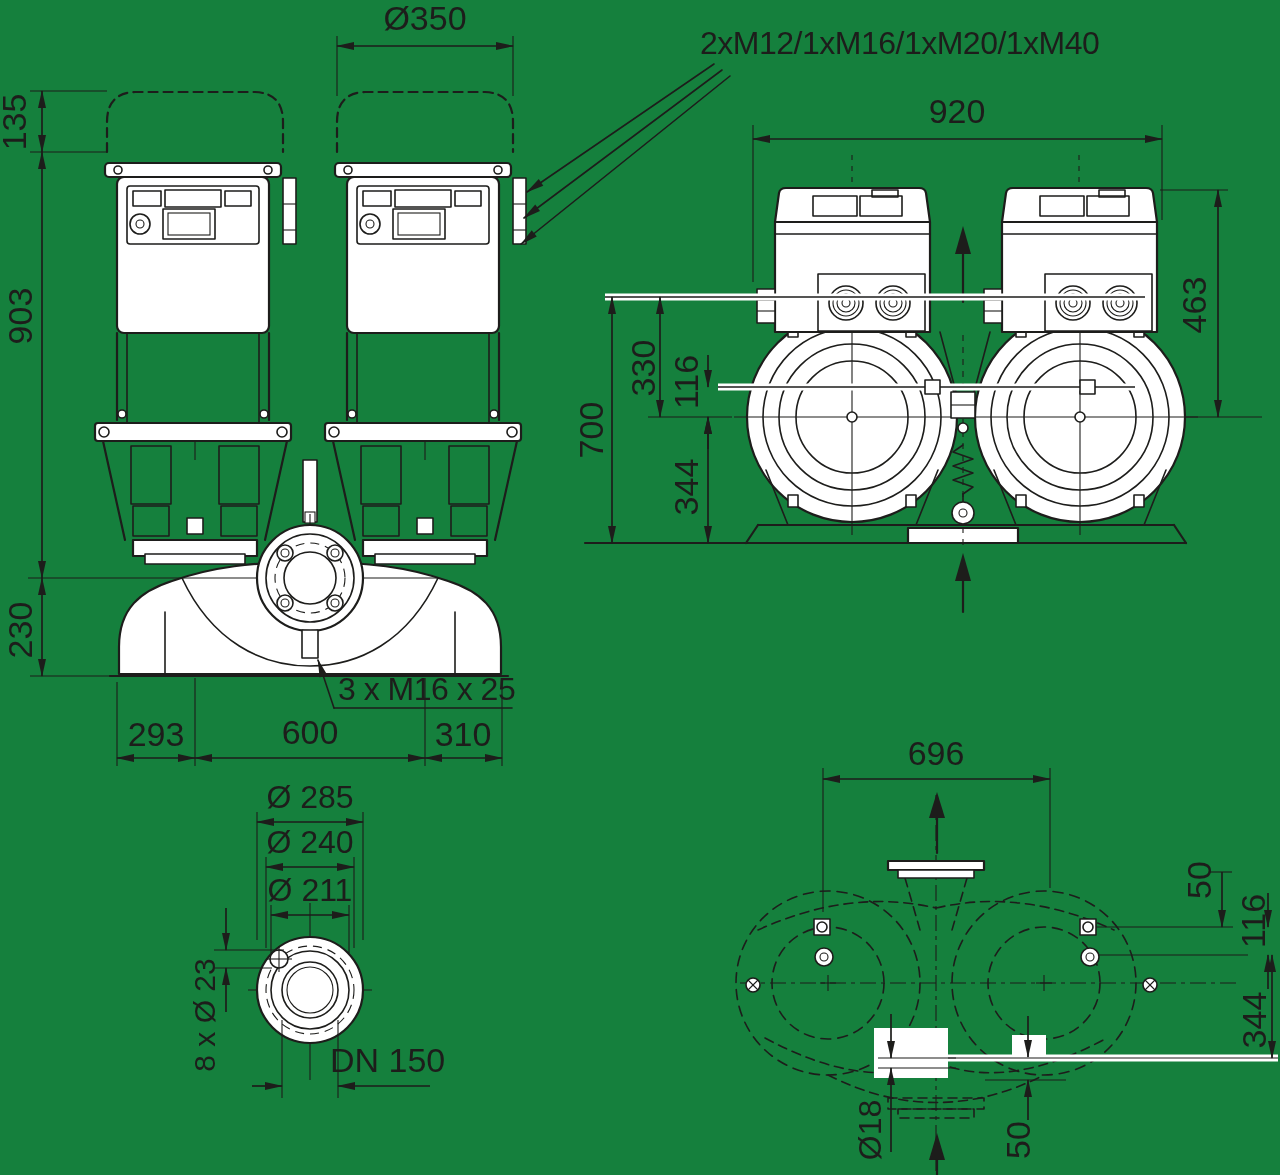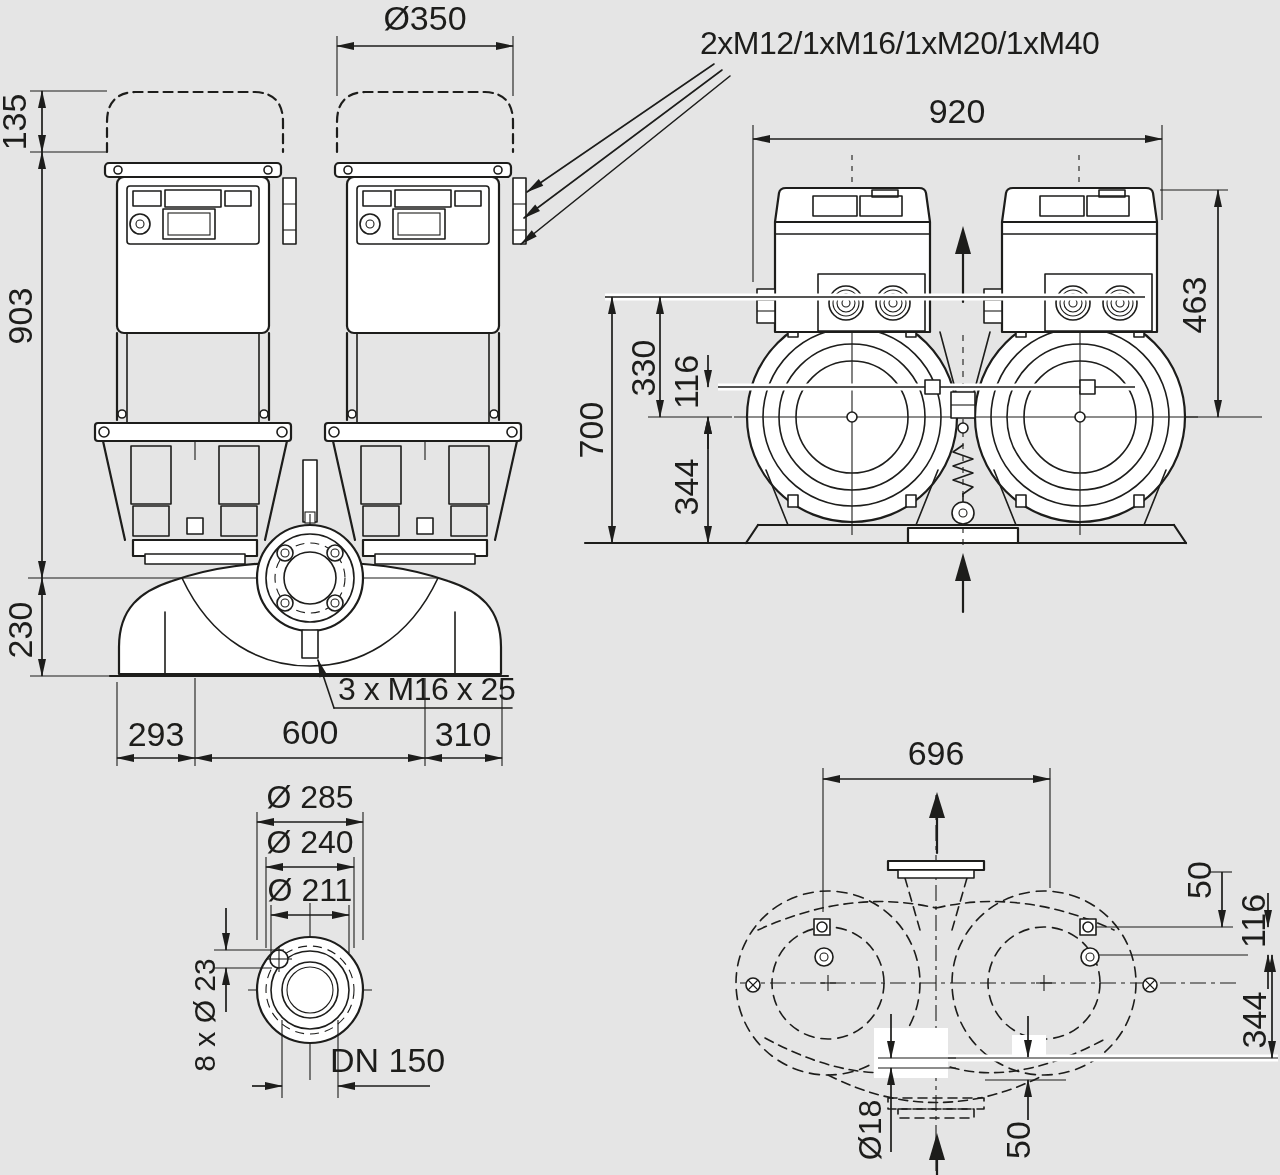--- a/index.html
+++ b/index.html
@@ -1,16 +1,16 @@
 <!DOCTYPE html>
 <html><head>
 <meta charset="utf-8">
 <style>
   html,body{margin:0;padding:0;background:#ffffff;}
-  .stage{width:1280px;height:1175px;position:relative;background:#e5e5e5;}
+  .stage{width:1280px;height:1175px;position:relative;background:#15803d;}
   svg{display:block;}
   text{font-family:"Liberation Sans", sans-serif; fill:#1d1d1b;}
   .t30{font-size:30px;} .t32{font-size:32px;} .t34{font-size:34px;}
   .lbl{font-size:32px; letter-spacing:-0.5px;}
   .s2{stroke:#1d1d1b;stroke-width:2.2;fill:none;stroke-linecap:round;stroke-linejoin:round;}
   .s1{stroke:#1d1d1b;stroke-width:1.6;fill:none;stroke-linecap:round;stroke-linejoin:round;}
   .thin{stroke:#1d1d1b;stroke-width:1.1;fill:none;}
   .dim{stroke:#1d1d1b;stroke-width:1.7;fill:none;}
   .dash{stroke-dasharray:9 6;}
   .dsh2{stroke-dasharray:10 7;}

